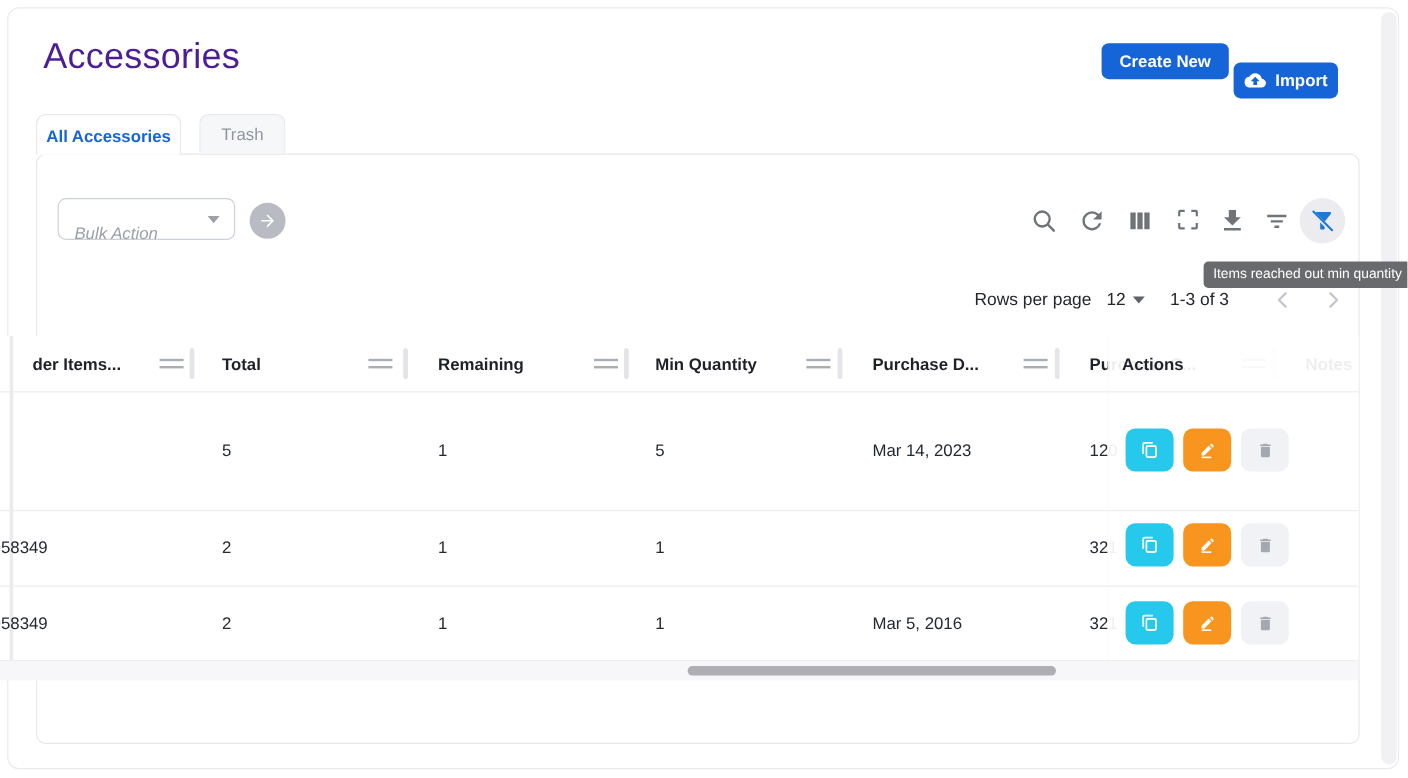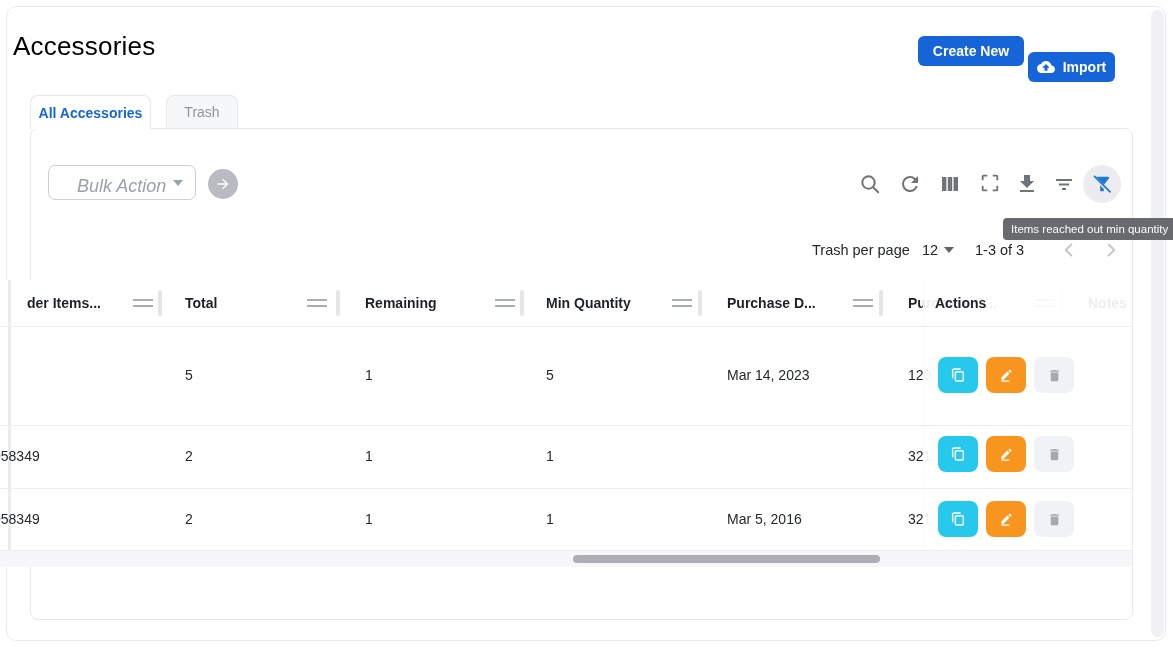--- a/index.html
+++ b/index.html
@@ -3,35 +3,35 @@
 <meta charset="utf-8">
 <style>
   * { box-sizing: border-box; margin: 0; padding: 0; }
   html,body { width:1173px; height:648px; background:#fff; font-family:"Liberation Sans", sans-serif; }
   .page { position:relative; width:1173px; height:648px; background:#fff; overflow:hidden; }
   .abs { position:absolute; }
 
   .outer-card { left:6px; top:6px; width:1160px; height:635px; border:1px solid #e9eaef; border-radius:10px; background:#fff; }
   .scroll-strip { left:1151px; top:10px; width:13px; height:627px; background:#f1f1f5; border-radius:7px; z-index:1; }
 
-  .page-title { left:13px; top:31px; font-size:26px; font-weight:500; color:#000000; letter-spacing:0.2px; z-index:2; }
+  .page-title { left:36px; top:31px; font-size:30px; font-weight:500; color:#4c1d95; letter-spacing:0.2px; z-index:2; }
 
   .btn-primary { height:30px; border:none; border-radius:6px; background:#1565d8; color:#fff;
     font-family:"Liberation Sans", sans-serif; font-size:14px; font-weight:bold;
     display:flex; align-items:center; justify-content:center; gap:8px; cursor:pointer; z-index:2; }
 
   .tab { top:95px; height:34px; border:1px solid #e7e8ec; border-bottom:none; border-radius:8px 8px 0 0;
     display:flex; align-items:center; justify-content:center; font-size:14px; cursor:pointer; }
   .tab-active { background:#fff; color:#1565d8; font-weight:bold; z-index:3; }
   .tab-inactive { background:#f6f7f9; color:#9096a0; height:33px; z-index:2; }
 
   .inner-card { left:30px; top:128px; width:1103px; height:492px; border:1px solid #e7e8ec; border-radius:8px; background:#fff; z-index:1; }
 
   .bulk-select { left:48px; top:165px; width:148px; height:35px; border:1px solid #ccd1d7; border-radius:7px; background:#fff; z-index:2; cursor:pointer; }
-  .bulk-select .ph { position:absolute; left:13px; top:4px; line-height:33px; font-style:italic; color:#9ba1a8; font-size:18px;margin-left:15px; }
+  .bulk-select .ph { position:absolute; left:13px; top:12px; line-height:33px; font-style:italic; color:#9ba1a8; font-size:14px; }
   .caret-down { width:0; height:0; border-left:5px solid transparent; border-right:5px solid transparent; border-top:6px solid #9ba1a8; }
   .bulk-select .caret-down { position:absolute; right:12px; top:14px; }
 
   .go-btn { left:208px; top:169px; width:30px; height:30px; border:none; border-radius:50%; background:#b8bcc2;
     display:flex; align-items:center; justify-content:center; cursor:pointer; z-index:2; }
 
   .tool-icon { top:172px; width:24px; height:24px; background:none; border:none; cursor:pointer; z-index:2; padding:0; }
   .filteroff-wrap { left:1083px; top:165px; width:38px; height:38px; border-radius:50%; background:#ececf0; border:none;
     display:flex; align-items:center; justify-content:center; cursor:pointer; z-index:2; }
 
@@ -142,21 +142,21 @@
       </svg>
   </button>
   <button class="abs filteroff-wrap">
     <svg width="22" height="22" viewBox="0 0 24 24">
       <path fill="#1d78d7" d="M4.25 5.61C6.27 8.2 10 13 10 13v6c0 .55.45 1 1 1h2c.55 0 1-.45 1-1v-6s3.73-4.8 5.75-7.39C20.25 4.95 19.78 4 18.95 4H5.04c-.83 0-1.3.95-.79 1.61z"></path>
       <path d="M3.2 4.2l17 17" stroke="#ececf0" stroke-width="3.6"></path>
       <path d="M3.8 3.6l17 17" stroke="#1d78d7" stroke-width="1.9" stroke-linecap="round"></path>
     </svg>
   </button>
 
-  <span class="abs pg-text" style="left:812px;">Trash per page</span>
+  <span class="abs pg-text" style="left:812px;">Rows per page</span>
   <span class="abs pg-text" style="left:922px; cursor:pointer;">12</span>
   <span class="pg-caret"></span>
   <span class="abs pg-text" style="left:975px;">1-3 of 3</span>
   <button class="abs pg-chevron" style="left:1058px;">
     <svg width="22" height="22" viewBox="0 0 24 24" fill="none" stroke="#c4c8ce" stroke-width="2.2">
         <path d="M14.5 6l-6 6 6 6" stroke-linecap="round" stroke-linejoin="round"></path>
       </svg>
   </button>
   <button class="abs pg-chevron" style="left:1100px;">
     <svg width="22" height="22" viewBox="0 0 24 24" fill="none" stroke="#c4c8ce" stroke-width="2.2">

